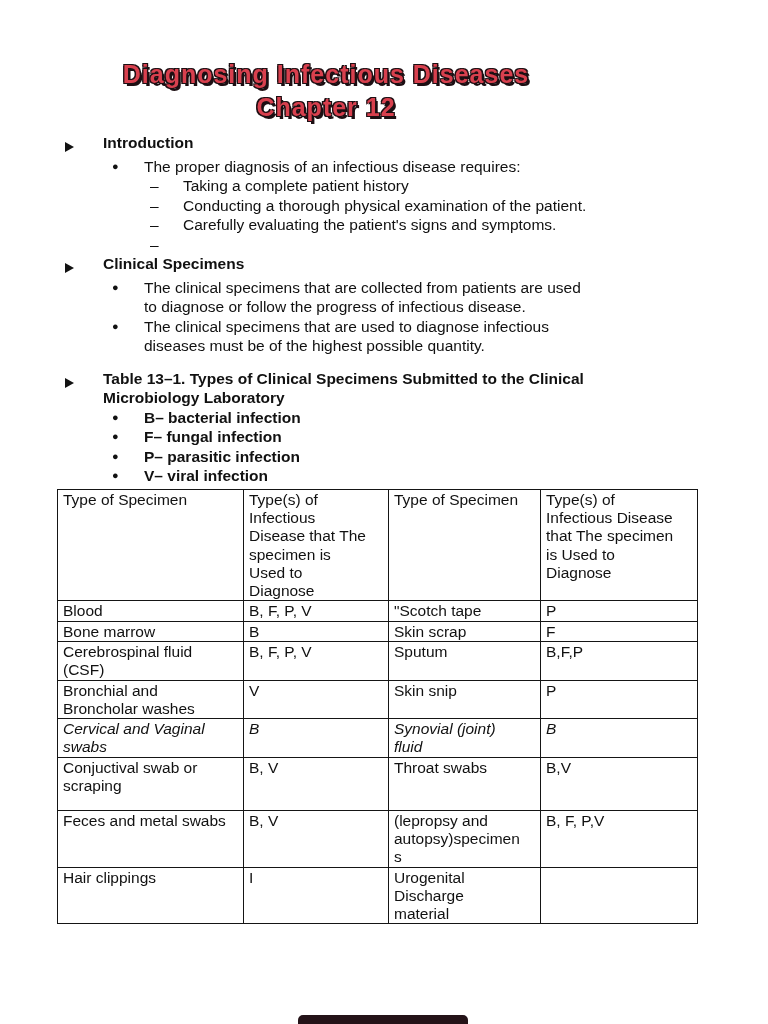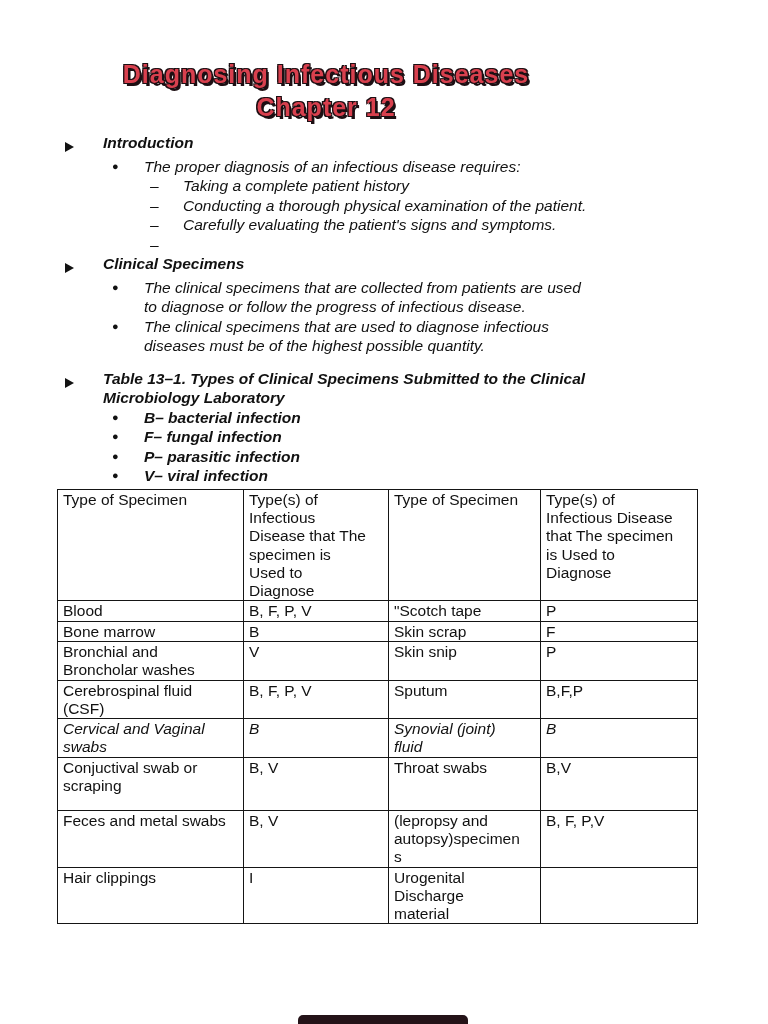--- a/index.html
+++ b/index.html
@@ -18,21 +18,21 @@
   .title {
     font-size:25px; font-weight:800; letter-spacing:1px;
     color:#d8404e; line-height:1.32;
     text-shadow:
       -1.3px -1.3px 0 #1d0f13, 1.3px -1.3px 0 #1d0f13,
       -1.3px 1.3px 0 #1d0f13, 1.3px 1.3px 0 #1d0f13,
       2.6px 2.6px 0 #1d0f13;
   }
 
   
-  .outline { padding:9px 60px 0 57px; font-size:15.5px; line-height:1.26;font-style:italic; }
+  .outline { padding:9px 60px 0 57px; font-size:15.5px; line-height:1.26; }
   .row { display:flex; align-items:flex-start; }
   .marker { flex:0 0 auto; }
   .h-row { padding-left:8px; }
   .h-row .marker { width:38px; padding-top:4px; }
   .h-text { font-weight:700; }
   .b-row { padding-left:55px; }
   .b-row .marker { width:32px; font-size:11px; padding-top:3px; }
   .d-row { padding-left:93px; }
   .d-row .marker { width:33px; }
   .tri {
@@ -179,32 +179,32 @@
         <td>"Scotch tape</td>
         <td>P</td>
       </tr>
       <tr>
         <td>Bone marrow</td>
         <td>B</td>
         <td>Skin scrap</td>
         <td>F</td>
       </tr>
       <tr>
+        <td>Cerebrospinal fluid (CSF)</td>
+        <td>B, F, P, V</td>
+        <td>Sputum</td>
+        <td>B,F,P</td>
+      </tr>
+      <tr>
         <td>Bronchial and Broncholar washes</td>
         <td>V</td>
         <td>Skin snip</td>
         <td>P</td>
       </tr>
       <tr>
-        <td>Cerebrospinal fluid (CSF)</td>
-        <td>B, F, P, V</td>
-        <td>Sputum</td>
-        <td>B,F,P</td>
-      </tr>
-      <tr>
         <td>Cervical and Vaginal swabs</td>
         <td>B</td>
         <td>Synovial (joint) fluid</td>
         <td>B</td>
       </tr>
       <tr>
         <td>Conjuctival swab or scraping</td>
         <td>B, V</td>
         <td>Throat swabs</td>
         <td>B,V</td>

